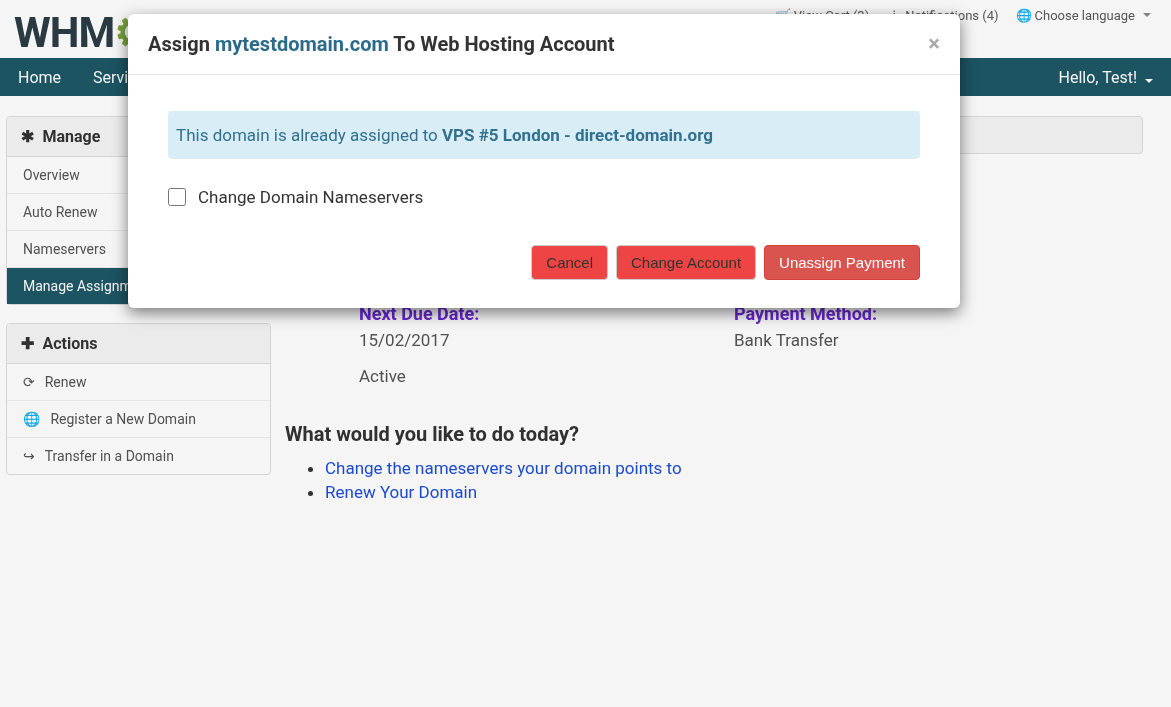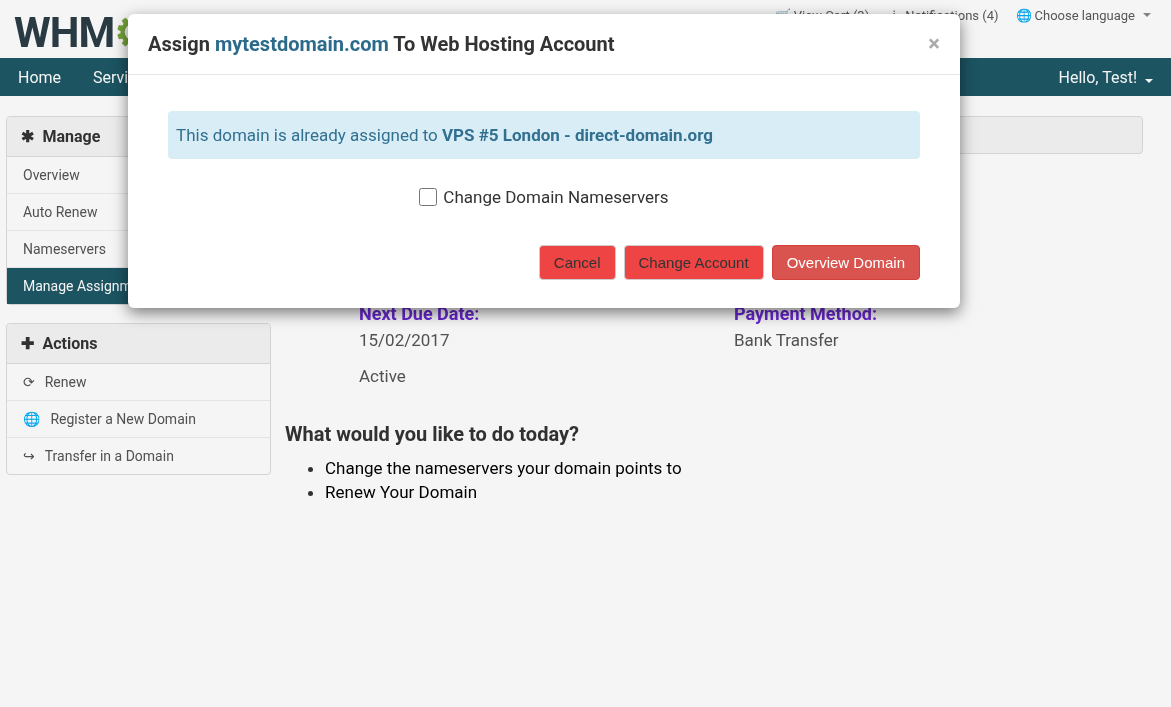--- a/index.html
+++ b/index.html
@@ -40,36 +40,36 @@
     .info-row { display: flex; gap: 40px; padding: 0 74px; }
     .info-col { flex: 1; }
     .info-label { font-weight: 700; font-size: 18px; color: #6d28d9; margin-bottom: 6px; }
     .info-value { font-size: 17px; color: #555; margin-bottom: 16px; }
     .info-value a { color: #2b6a8a; text-decoration: none; }
     
     .today-section { padding: 20px 0 0 0; }
     .today-heading { font-size: 20px; font-weight: 700; margin-bottom: 12px; }
     .today-list { padding-left: 40px; }
     .today-list li { font-size: 17px; margin-bottom: 4px; }
-    .today-list a { color: #000000; text-decoration: none; text-align: right; }
+    .today-list a { color: #1d4ed8; text-decoration: none; text-align: right; }
     
     .footer { text-align: center; padding: 26px 0; font-size: 17px; color: #555; }
     .footer a { color: #2b6a8a; text-decoration: none; }
     
     
     .backdrop { position: absolute; inset: 0; background: rgba(0,0,0,0.04); }
     .modal { position: absolute; top: 14px; left: 128px; width: 832px; background: #fff; border-radius: 6px; box-shadow: 0 5px 15px rgba(0,0,0,0.5); }
     .modal-header { padding: 18px 20px; border-bottom: 1px solid #e5e5e5; display: flex; justify-content: space-between; align-items: center; }
     .modal-title { font-size: 20px; font-weight: 700; color: #333; }
     .modal-title .domain { color: #2b6a8a; font-weight: 700; }
     .modal-close { color: #aaa; font-size: 22px; font-weight: 700; cursor: pointer; line-height: 1; }
     .modal-body { padding: 36px 40px 24px; }
     .alert { background: #d9edf7; color: #31708f; padding: 14px 8px; border-radius: 4px; font-size: 17px; margin-bottom: 28px; }
     .alert strong { font-weight: 700; }
-    .checkbox-row { display: flex; align-items: center; gap: 6px; font-size: 17px; color: #333; justify-content: center; }
+    .checkbox-row { display: flex; align-items: center; gap: 12px; font-size: 17px; color: #333; }
     .checkbox-row input { width: 18px; height: 18px; border: 1px solid #ccc; }
     .modal-footer { padding: 14px 40px 28px; display: flex; justify-content: flex-end; gap: 8px; }
     .btn { padding: 8px 14px; border-radius: 4px; font-size: 15px; cursor: pointer; border: 1px solid #ccc; background: #ef4444; color: #333; }
     .btn-danger { background: #d9534f; color: #fff; border-color: #d43f3a; }
     
     
     .icon { display: inline-block; width: 14px; text-align: center; }
   </style>
 </head>
 <body>
@@ -183,15 +183,15 @@
       <span>This domain is already assigned to </span><strong>VPS #5 London - direct-domain.org</strong>
     </div>
     <label class="checkbox-row">
       <input type="checkbox" style="">
       <span>Change Domain Nameservers</span>
     </label>
   </div>
   <div class="modal-footer">
     <button class="btn">Cancel</button>
     <button class="btn">Change Account</button>
-    <button class="btn btn-danger">Overview Domain</button>
+    <button class="btn btn-danger">Unassign Payment</button>
   </div>
 </div>
 
 </body></html>

